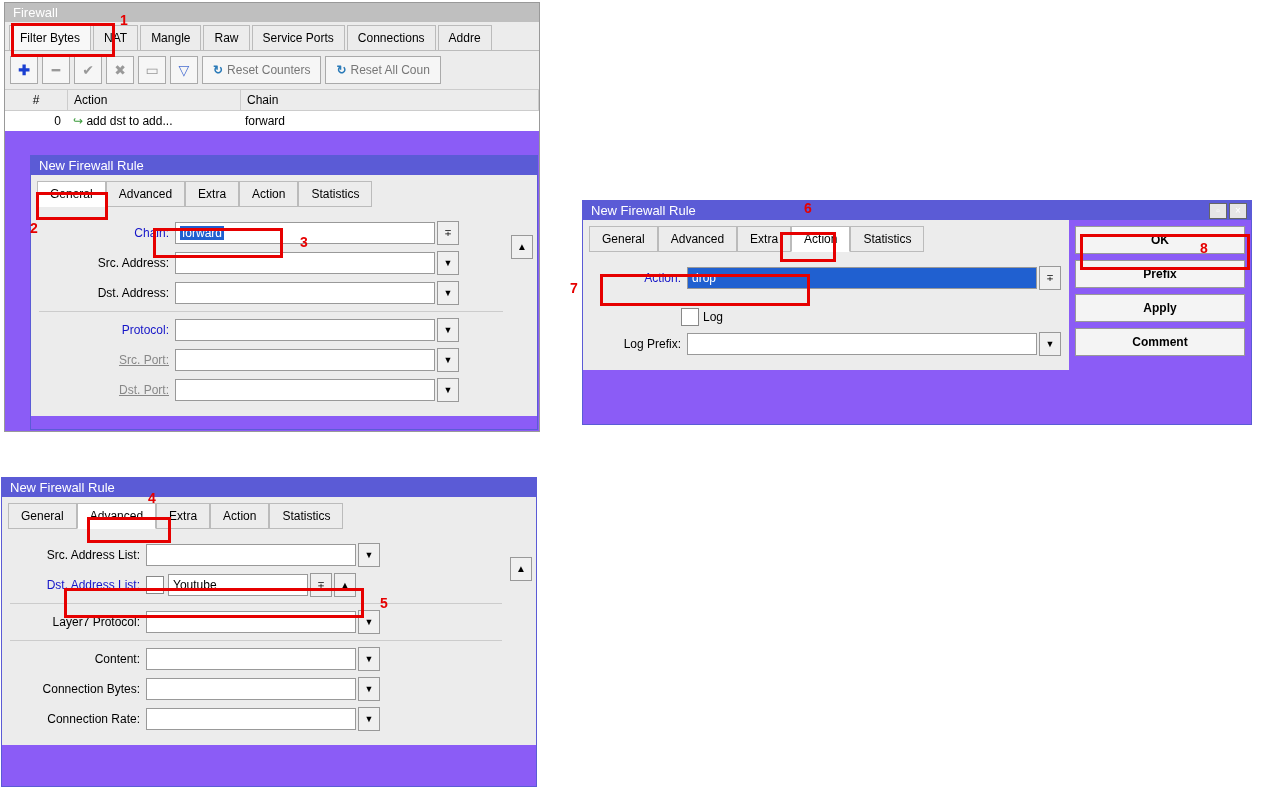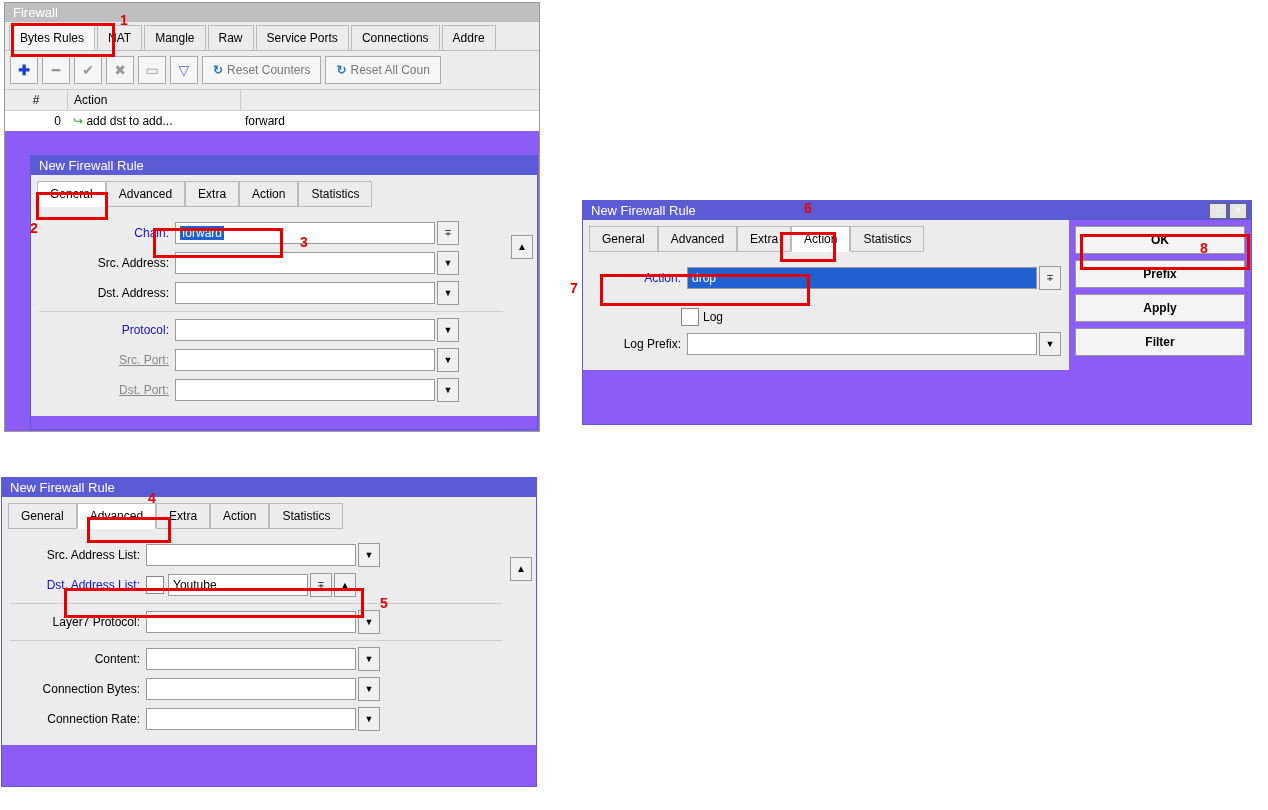--- a/index.html
+++ b/index.html
@@ -229,21 +229,21 @@
     font-weight: bold;
   }
 </style>
 </head>
 <body>
 
 <div class="panel" style="left:4px; top:2px; width:536px; height:430px;">
   <div class="title-bar">Firewall</div>
 
   <div class="tabs">
-    <div class="tab active">Bytes Rules</div>
+    <div class="tab active">Filter Bytes</div>
     <div class="tab">NAT</div>
     <div class="tab">Mangle</div>
     <div class="tab">Raw</div>
     <div class="tab">Service Ports</div>
     <div class="tab">Connections</div>
     <div class="tab">Addre</div>
   </div>
 
   <div class="toolbar">
     <div class="tbtn" style="color:#1a3fd1; font-weight:bold;">✚</div>
@@ -258,20 +258,21 @@
       </div>
     <div class="tbtn text">
         <span class="refresh-glyph">↻</span>
         <span>Reset All Coun</span>
       </div>
   </div>
 
   <div class="cols">
     <div class="col" style="width:50px; text-align:center;">#</div>
     <div class="col" style="width:160px;">Action</div>
+    <div class="col" style="flex:1;">Chain</div>
   </div>
   <div class="row">
     <div class="cell" style="width:50px; text-align:right;">0</div>
     <div class="cell" style="width:160px;"><span style="color:#3a9a3a;">↪</span> <span>add dst to add...</span></div>
     <div class="cell" style="flex:1;">forward</div>
   </div>
 
   <div class="panel" style="left:25px; top:152px; width:508px; height:275px; border-color:#5b5bd6;">
     <div class="title-bar blue">New Firewall Rule</div>
     <div class="subtabs">
@@ -404,21 +405,21 @@
           <div class="form-label" style="width:90px;">Log Prefix:</div>
           <div class="input" style="max-width:360px;"></div>
           <div class="dd">▼</div>
         </div>
       </div>
     </div>
     <div class="right-btns">
       <div class="btn">OK</div>
       <div class="btn">Prefix</div>
       <div class="btn">Apply</div>
-      <div class="btn">Filter</div>
+      <div class="btn">Comment</div>
     </div>
   </div>
 </div>
 
 <div class="hl" style="left:11px; top:23px; width:104px; height:34px;"></div>
 <div class="anno" style="left:120px; top:12px;">1</div>
 
 <div class="hl" style="left:36px; top:192px; width:72px; height:28px;"></div>
 <div class="anno" style="left:30px; top:220px;">2</div>
 

